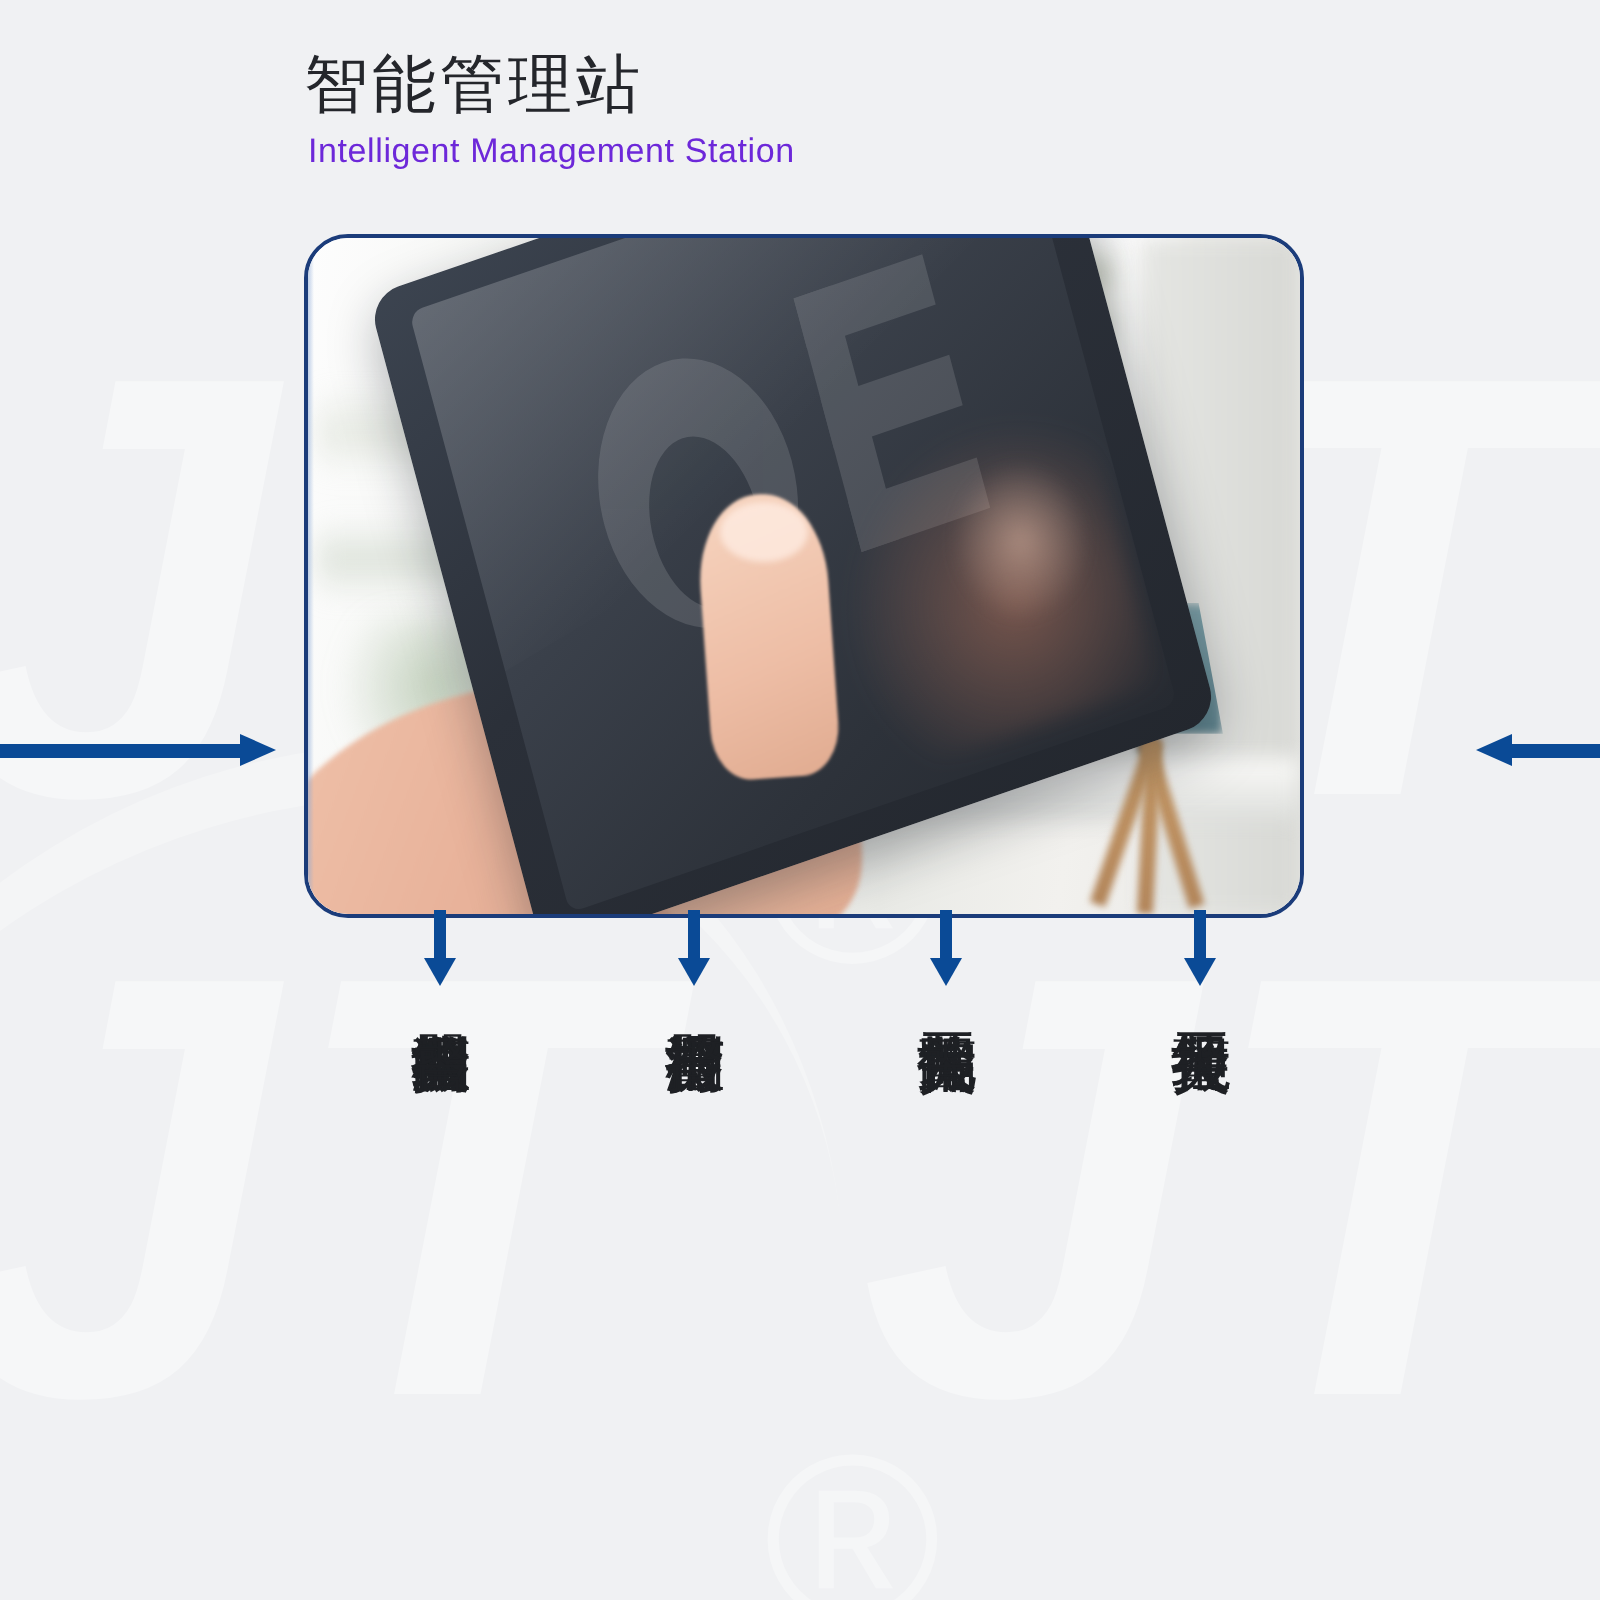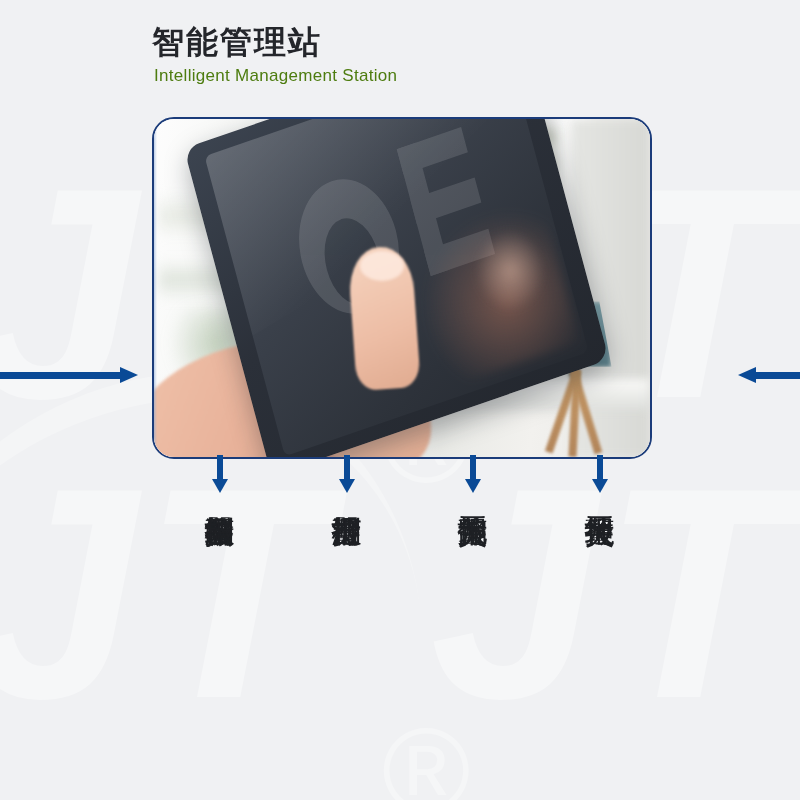--- a/index.html
+++ b/index.html
@@ -60,29 +60,29 @@
 
   
   #header {
     position: absolute;
     left: 152px;
     top: 22px;
     z-index: 3;
   }
   #title-cn {
     font-size: 32px;
-    font-weight: bold;
+    font-weight: normal;
     color: #24262b;
     letter-spacing: 2px;
     line-height: 1.25;
     margin: 0;
   }
   #title-en {
     font-size: 17px;
-    color: #4d7c0f;
+    color: #6d28d9;
     letter-spacing: 0.3px;
     margin: 4px 0 0 2px;
     font-weight: 400;
   }
 
   
   .side-arrow {
     position: absolute;
     top: 367px;
     height: 16px;

